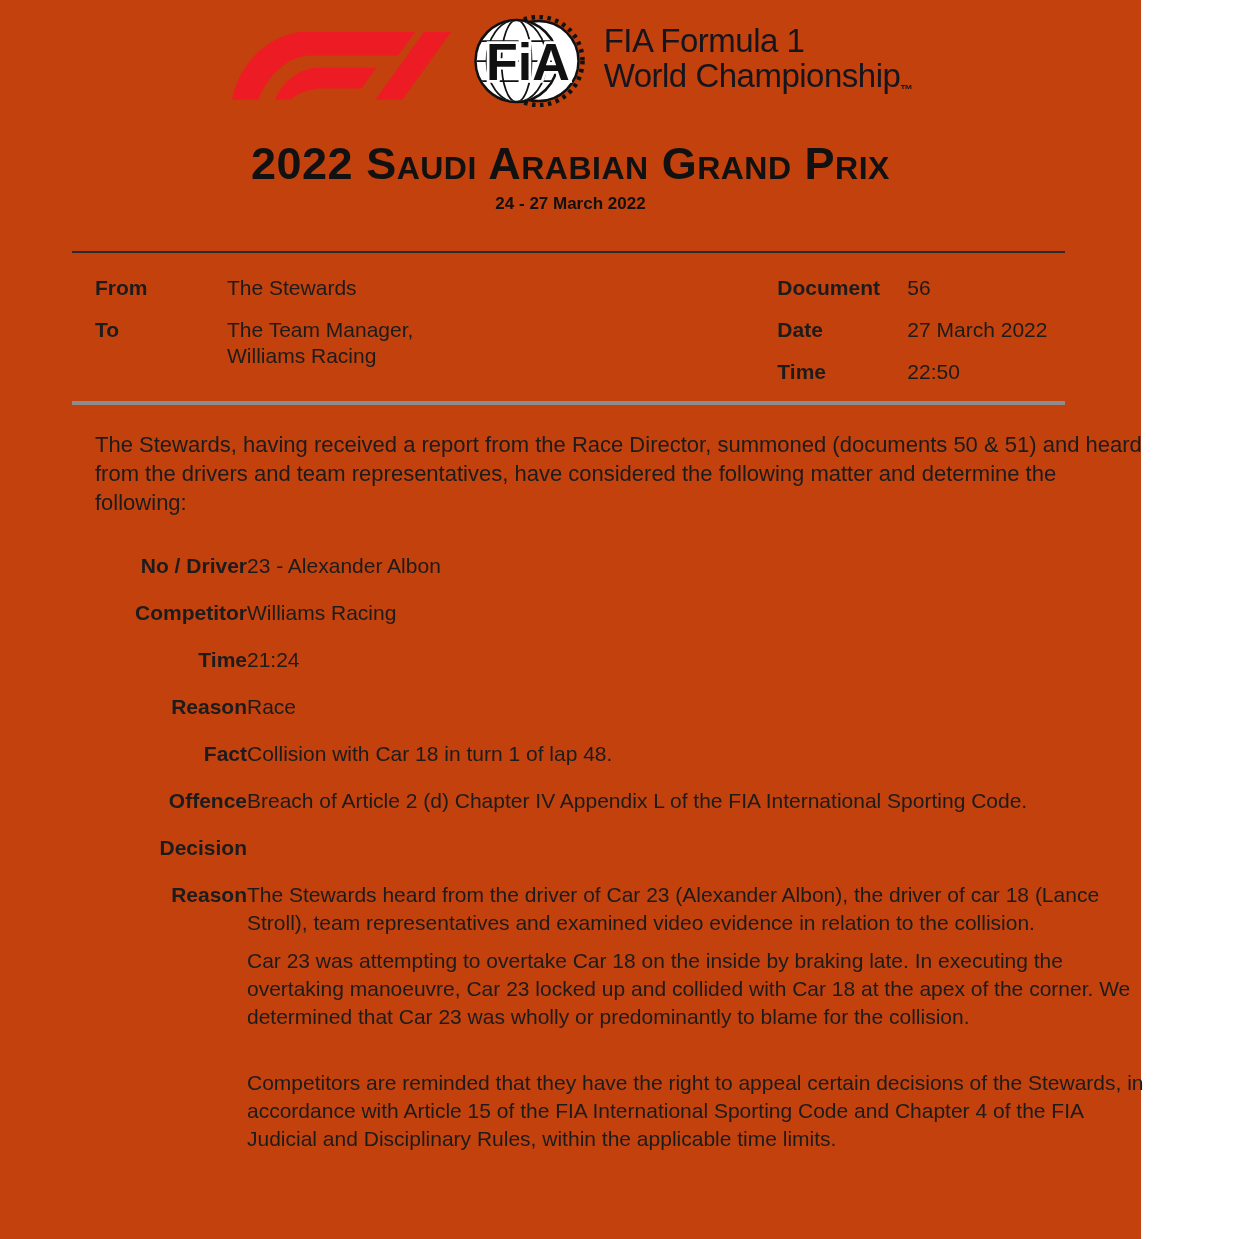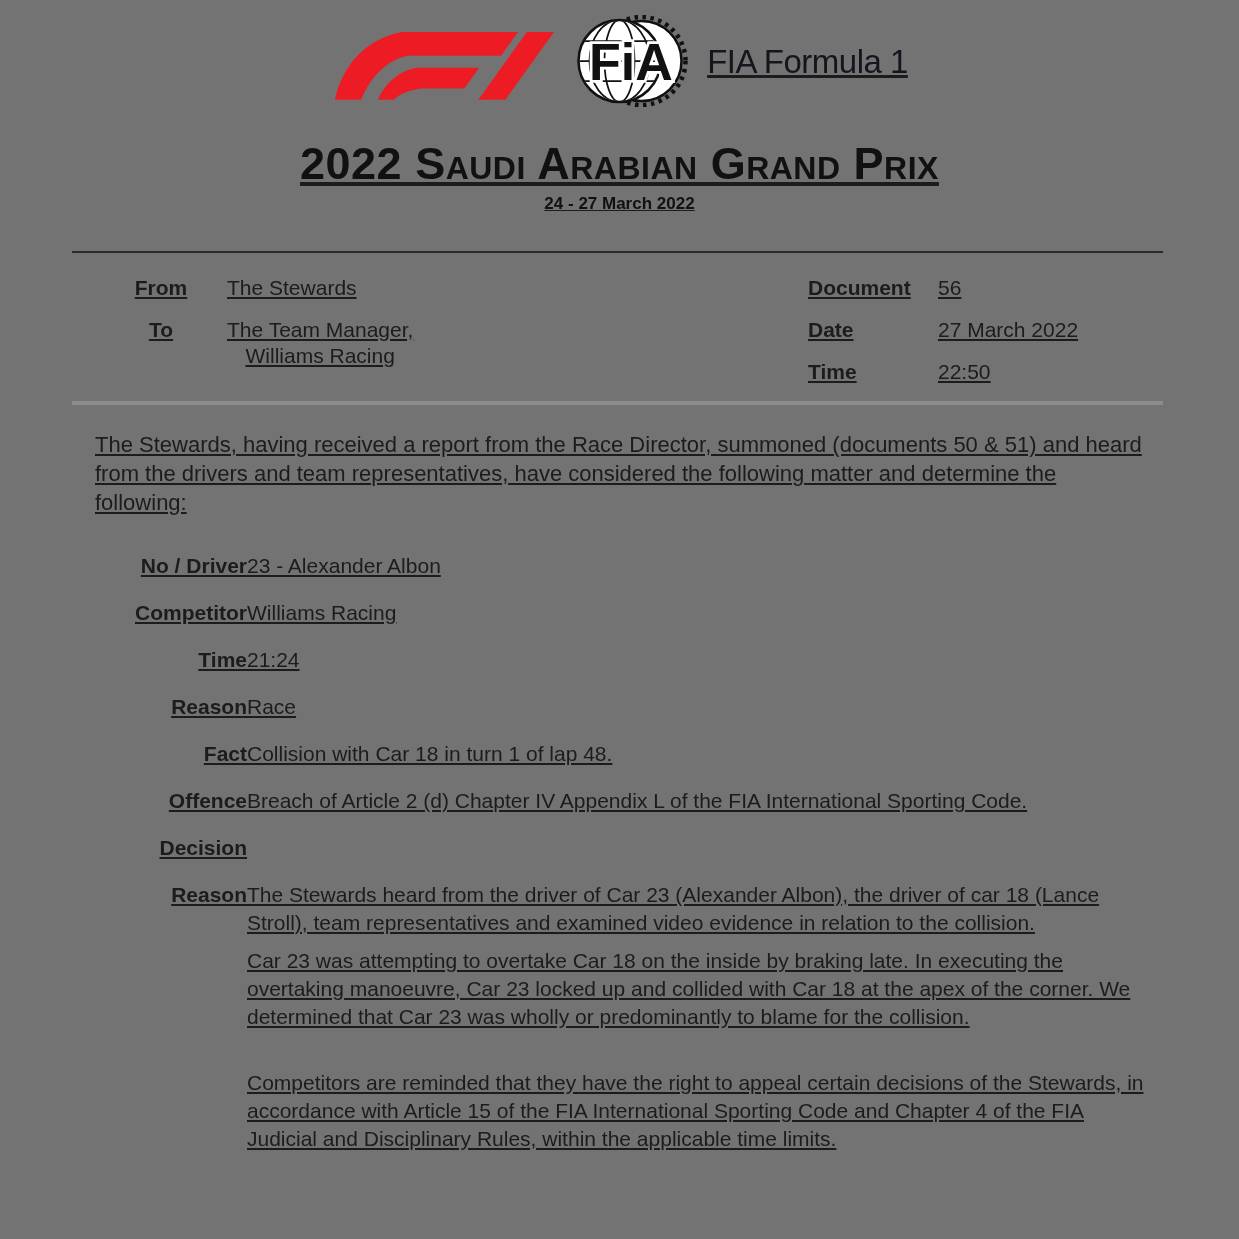--- a/index.html
+++ b/index.html
@@ -3,21 +3,21 @@
 <meta charset="utf-8">
 <style>
   * { margin: 0; padding: 0; box-sizing: border-box; }
   html, body { background: #ffffff; }
   body {
     width: 1239px; height: 1239px;
     font-family: "Liberation Sans", sans-serif;
     color: #1c1c1c;
     overflow: hidden;
   }
-  .page { width: 1239px; height: 1239px; background: #737373; text-decoration: underline; }
+  .page { width: 1141px; height: 1239px; background: #c2410c; }
 
   
   .brand {
     display: flex; align-items: center; justify-content: center;
     padding-top: 14px; gap: 19px; height: 108px;
   }
   .f1-logo-svg { width: 223px; height: 80px; display: block; margin-top: 4px; }
   .fia-emblem-svg { width: 115px; height: 92px; display: block; }
   .org {
     color: #15151E; font-size: 33px; line-height: 35px;
@@ -35,21 +35,21 @@
     margin-top: 4px; text-align: center;
     font-size: 17px; font-weight: bold; color: #111;
   }
 
   
   .rule-thin  { border: none; border-top: 2px solid #2b2b2b; margin: 37px 76px 0 72px; }
   .rule-thick { border: none; border-top: 4px solid #8c8c8c; margin: 0 76px 0 72px; }
 
   
   .meta { display: flex; padding: 22px 0 0 95px; min-height: 136px; font-size: 21px; line-height: 26px; }
-  .meta-left  { width: 713px; text-align: center; }
+  .meta-left  { width: 713px; }
   .meta-right { width: 380px; }
   .meta-row { display: flex; margin-bottom: 16px; }
   .meta-left  .lbl { width: 132px; font-weight: bold; }
   .meta-right .lbl { width: 130px; font-weight: bold; }
   .meta .val { font-weight: normal; }
 
   
   .intro {
     margin: 25px 95px 0 95px; width: 1052px;
     font-size: 22px; line-height: 29px; color: #1c1c1c;
@@ -91,20 +91,21 @@
         <ellipse cx="93" cy="90" rx="60" ry="82"></ellipse>
         <line x1="11" y1="50" x2="175" y2="50"></line>
         <line x1="11" y1="90" x2="175" y2="90"></line>
         <line x1="11" y1="130" x2="175" y2="130"></line>
       </g>
       <text x="116" y="127" text-anchor="middle" font-family="Liberation Sans, sans-serif" font-size="104" font-weight="bold" fill="#111" stroke="#ffffff" stroke-width="11" paint-order="stroke">FiA</text>
     </svg>
 
     <div class="org">
       <div>FIA Formula 1</div>
+      <div><span>World Championship</span><span class="tm">™</span></div>
     </div>
   </header>
 
   <h1 class="event-title">2022 Saudi Arabian Grand Prix</h1>
   <div class="event-dates">24 - 27 March 2022</div>
 
   <hr class="rule-thin">
 
   <section class="meta">
     <div class="meta-left">

